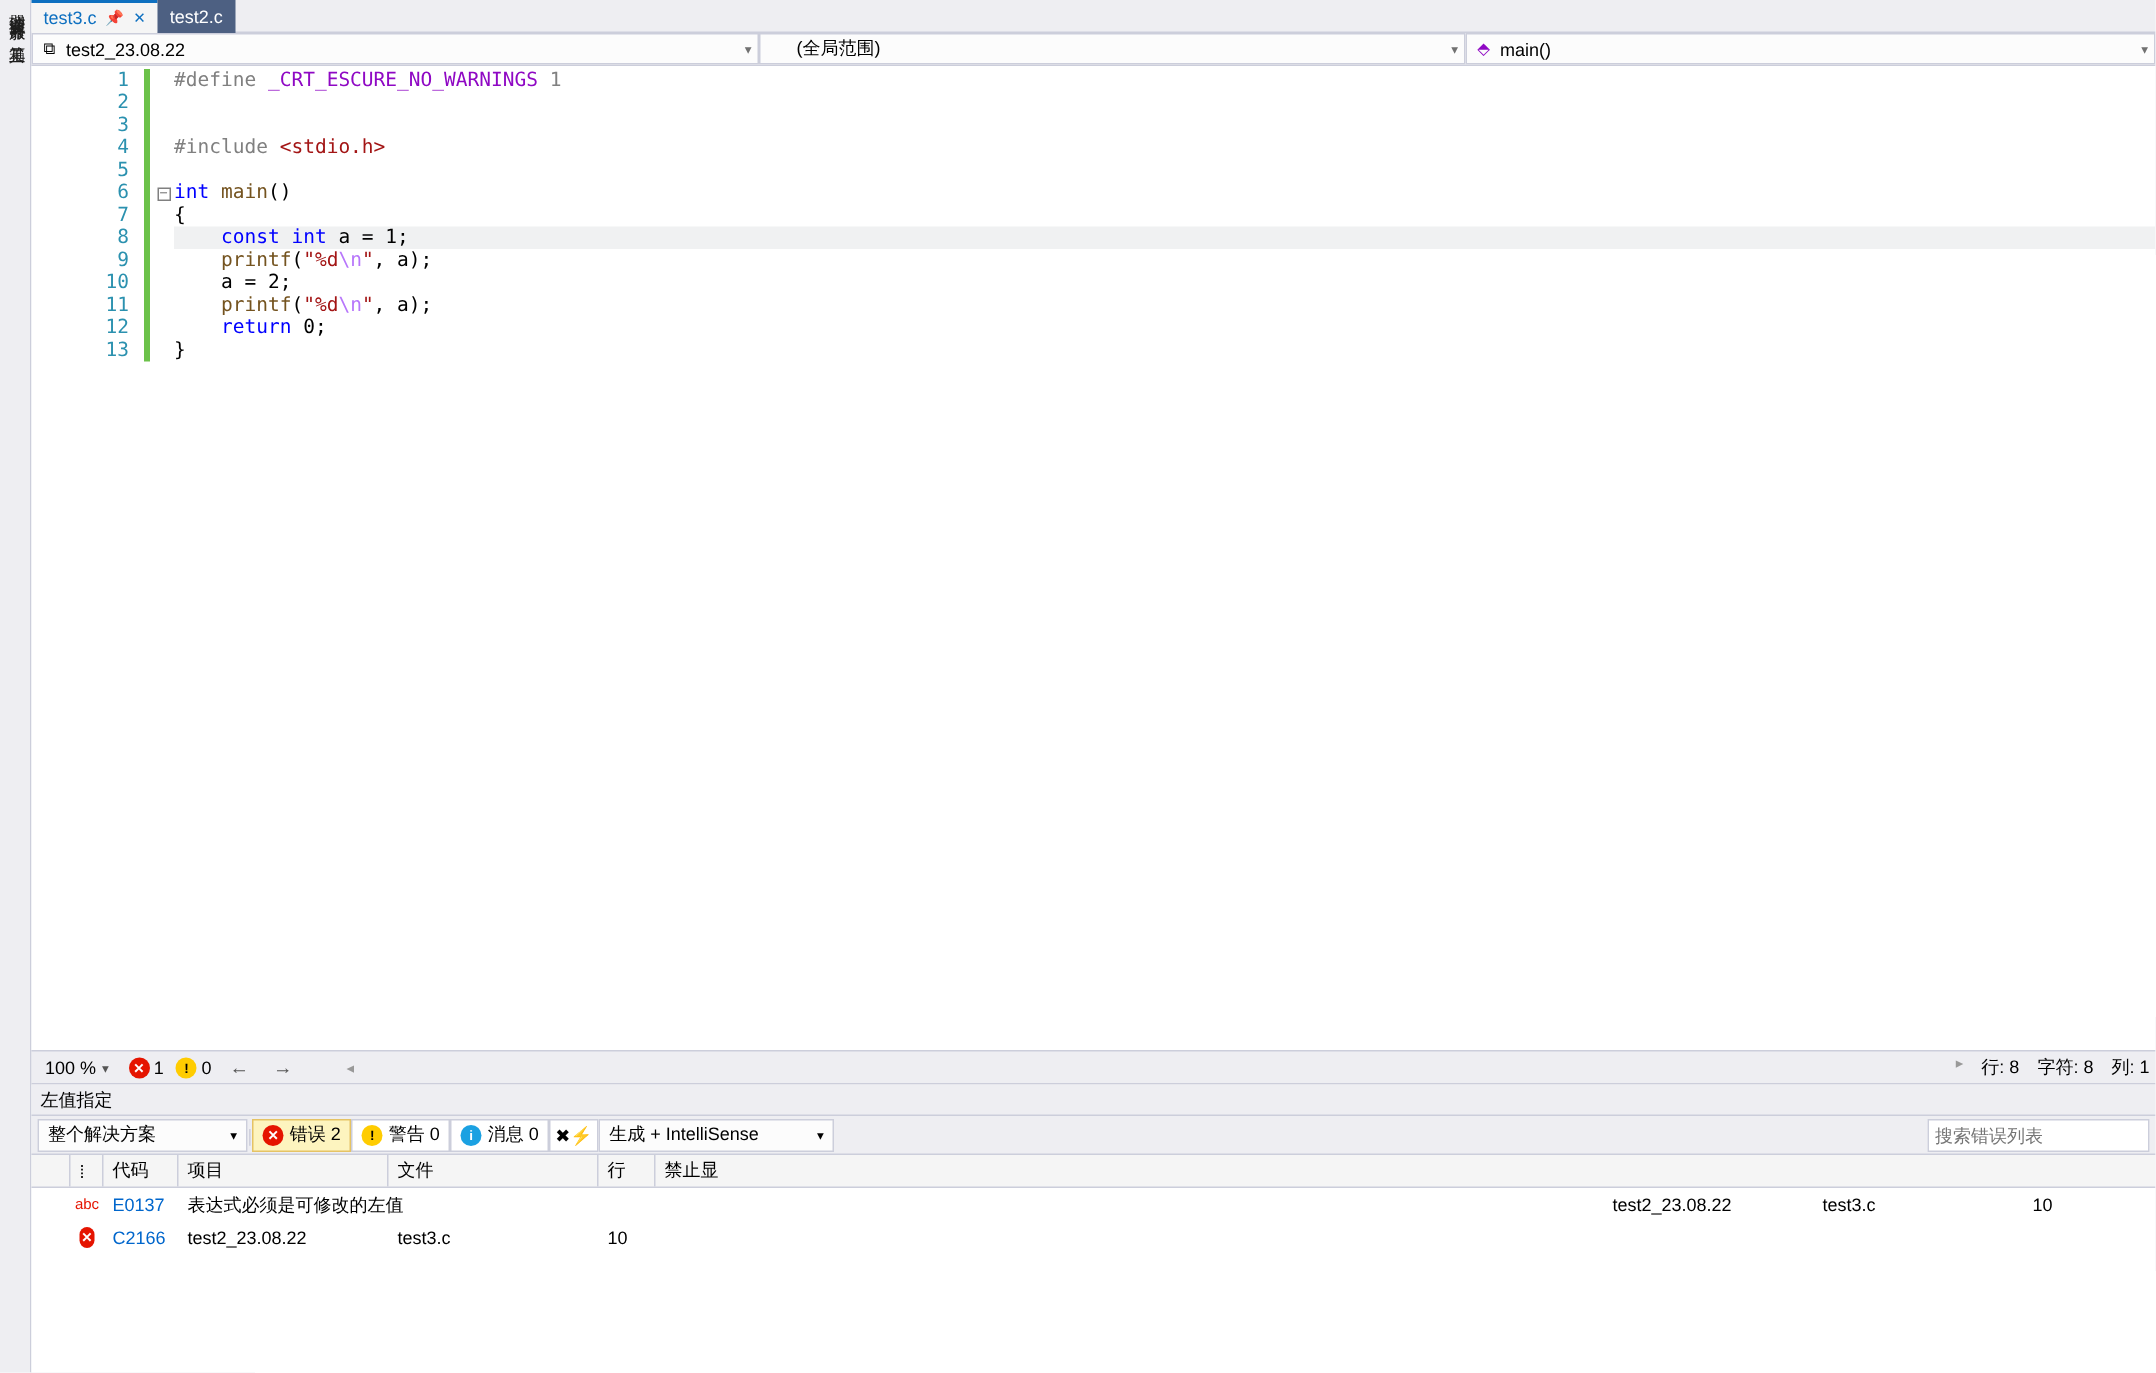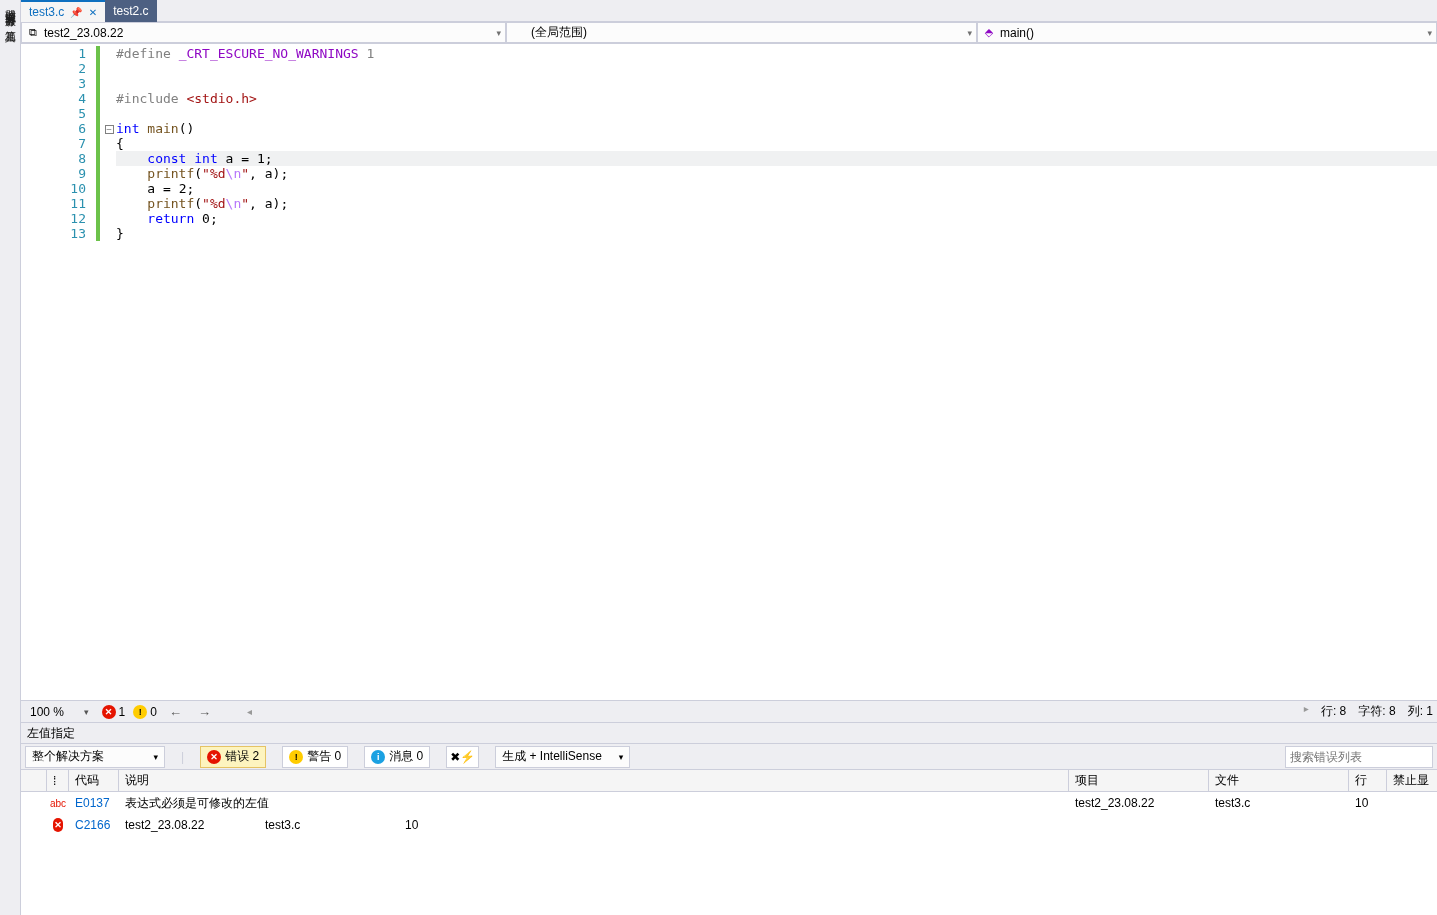--- a/index.html
+++ b/index.html
@@ -162,21 +162,21 @@
   height: 22px;
   background: #eeeef2;
   border-top: 1px solid #cccedb;
   display: flex;
   align-items: center;
   padding: 0 4px;
   font-size: 12px;
   gap: 8px;
 }
 .zoom-select {
-  display: flex; align-items: center; gap: 20px;
+  display: flex; align-items: center; gap: 4px;
   padding: 0 4px; height: 20px;
   border: 1px solid transparent;
 }
 .err-badge {
   display: inline-flex; align-items: center; justify-content: center;
   width: 14px; height: 14px; border-radius: 7px;
   font-size: 9px; font-weight: bold; color: #fff;
 }
 .err-badge.error { background: #e51400; }
 .err-badge.warn { background: #ffcc00; color: #000; }
@@ -196,21 +196,21 @@
   background: #eeeef2;
   padding: 0 6px;
   display: flex; align-items: center;
   font-size: 12px;
   border-bottom: 1px solid #cccedb;
 }
 .error-toolbar {
   height: 26px;
   background: #eeeef2;
   display: flex; align-items: center;
-  padding: 0 4px; gap: 16px;
+  padding: 0 4px; gap: 0;
   border-bottom: 1px solid #cccedb;
 }
 .tb-dropdown {
   border: 1px solid #cccedb; background: #fcfcfc;
   height: 22px; display: flex; align-items: center;
   padding: 0 6px; gap: 4px; font-size: 12px;
 }
 .tb-toggle {
   border: 1px solid #cccedb; background: #fff;
   height: 22px; display: flex; align-items: center;
@@ -374,31 +374,30 @@
           <span class="err-badge warn">!</span>
           <span>警告 0</span>
         </div>
         <div class="tb-toggle">
           <span class="err-badge info">i</span>
           <span>消息 0</span>
         </div>
         <div class="tb-toggle" style="padding:0 3px">
           <span>✖⚡</span>
         </div>
-        <div class="tb-dropdown" style="width:135px">
+        <div class="tb-dropdown" style="width:157px">
           <span>生成 + IntelliSense</span>
           <span style="margin-left:auto;font-size:9px">▾</span>
         </div>
         <input class="tb-search" placeholder="搜索错误列表" style="">
       </div>
       <div class="error-grid-header">
         <div class="egh icon"></div>
         <div class="egh sev">⁞</div>
         <div class="egh code">代码</div>
-        <div class="egh desc">说明</div>
         <div class="egh proj">项目</div>
         <div class="egh file">文件</div>
         <div class="egh line">行</div>
         <div class="egh supp">禁止显</div>
       </div>
       <div class="error-rows" id="errorrows">
           <div class="error-row">
             <div class="erc icon"></div>
             <div class="erc sev">
               <span class="squiggle-icon">abc</span>

